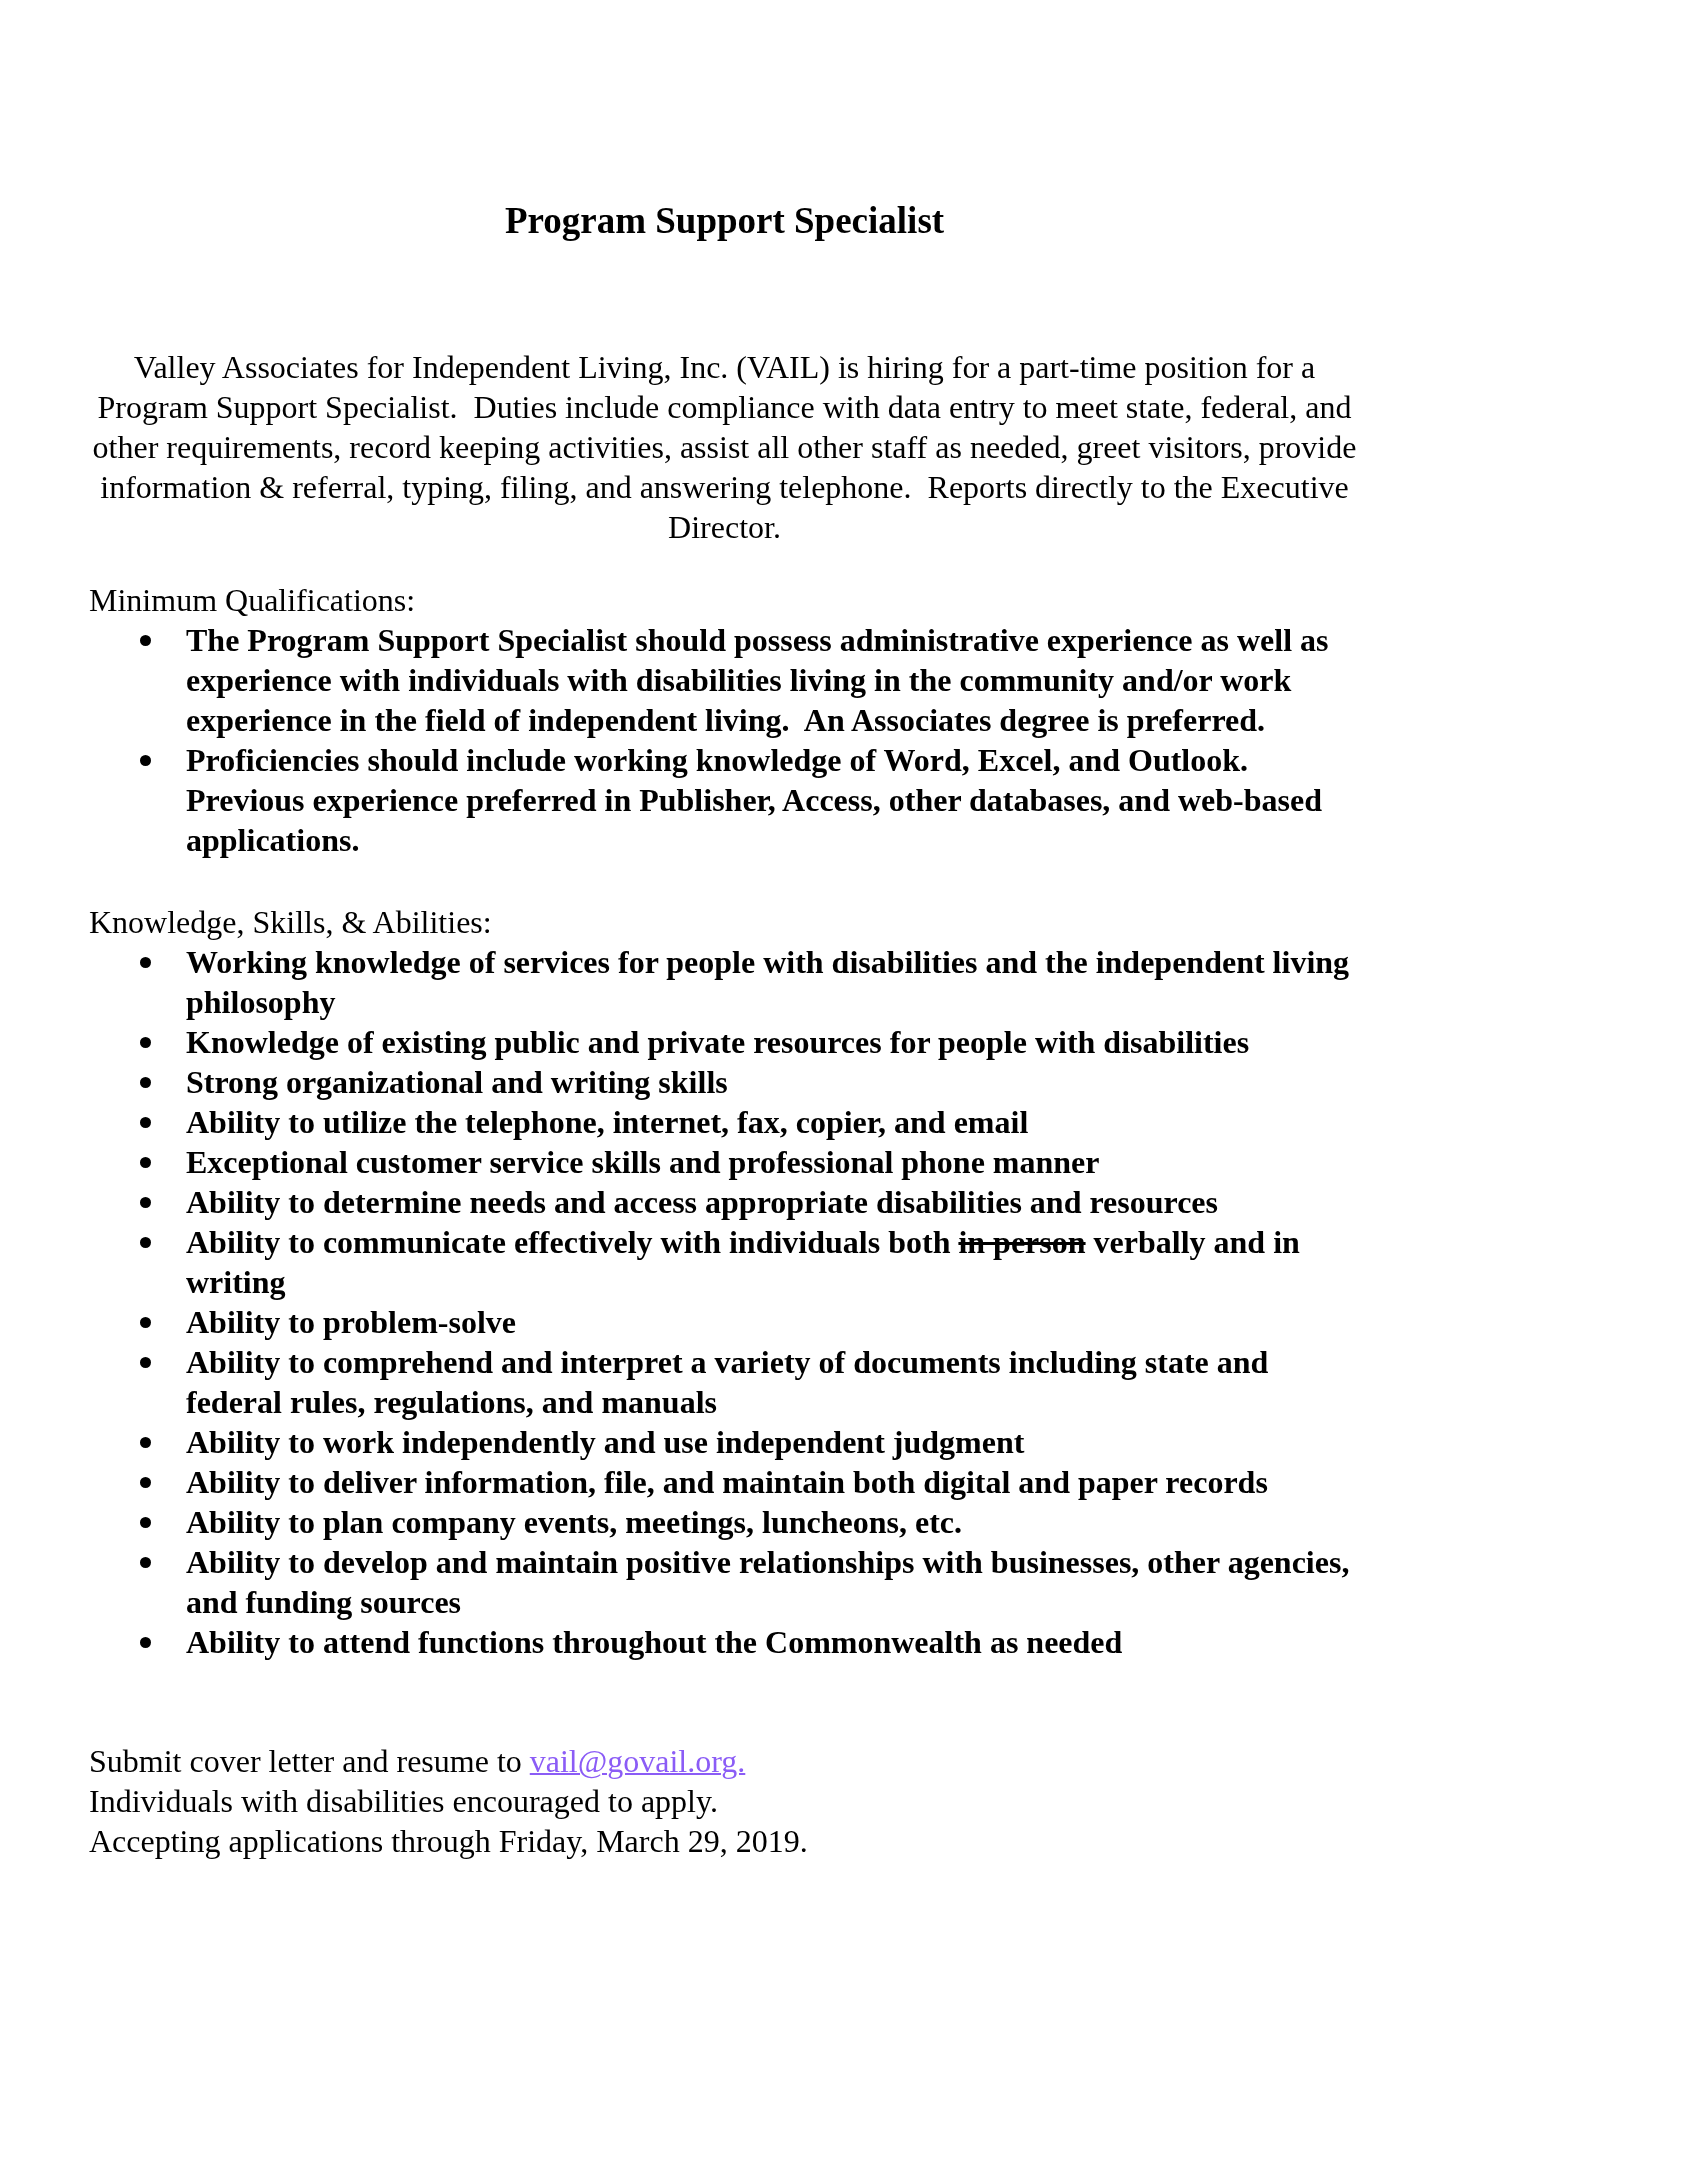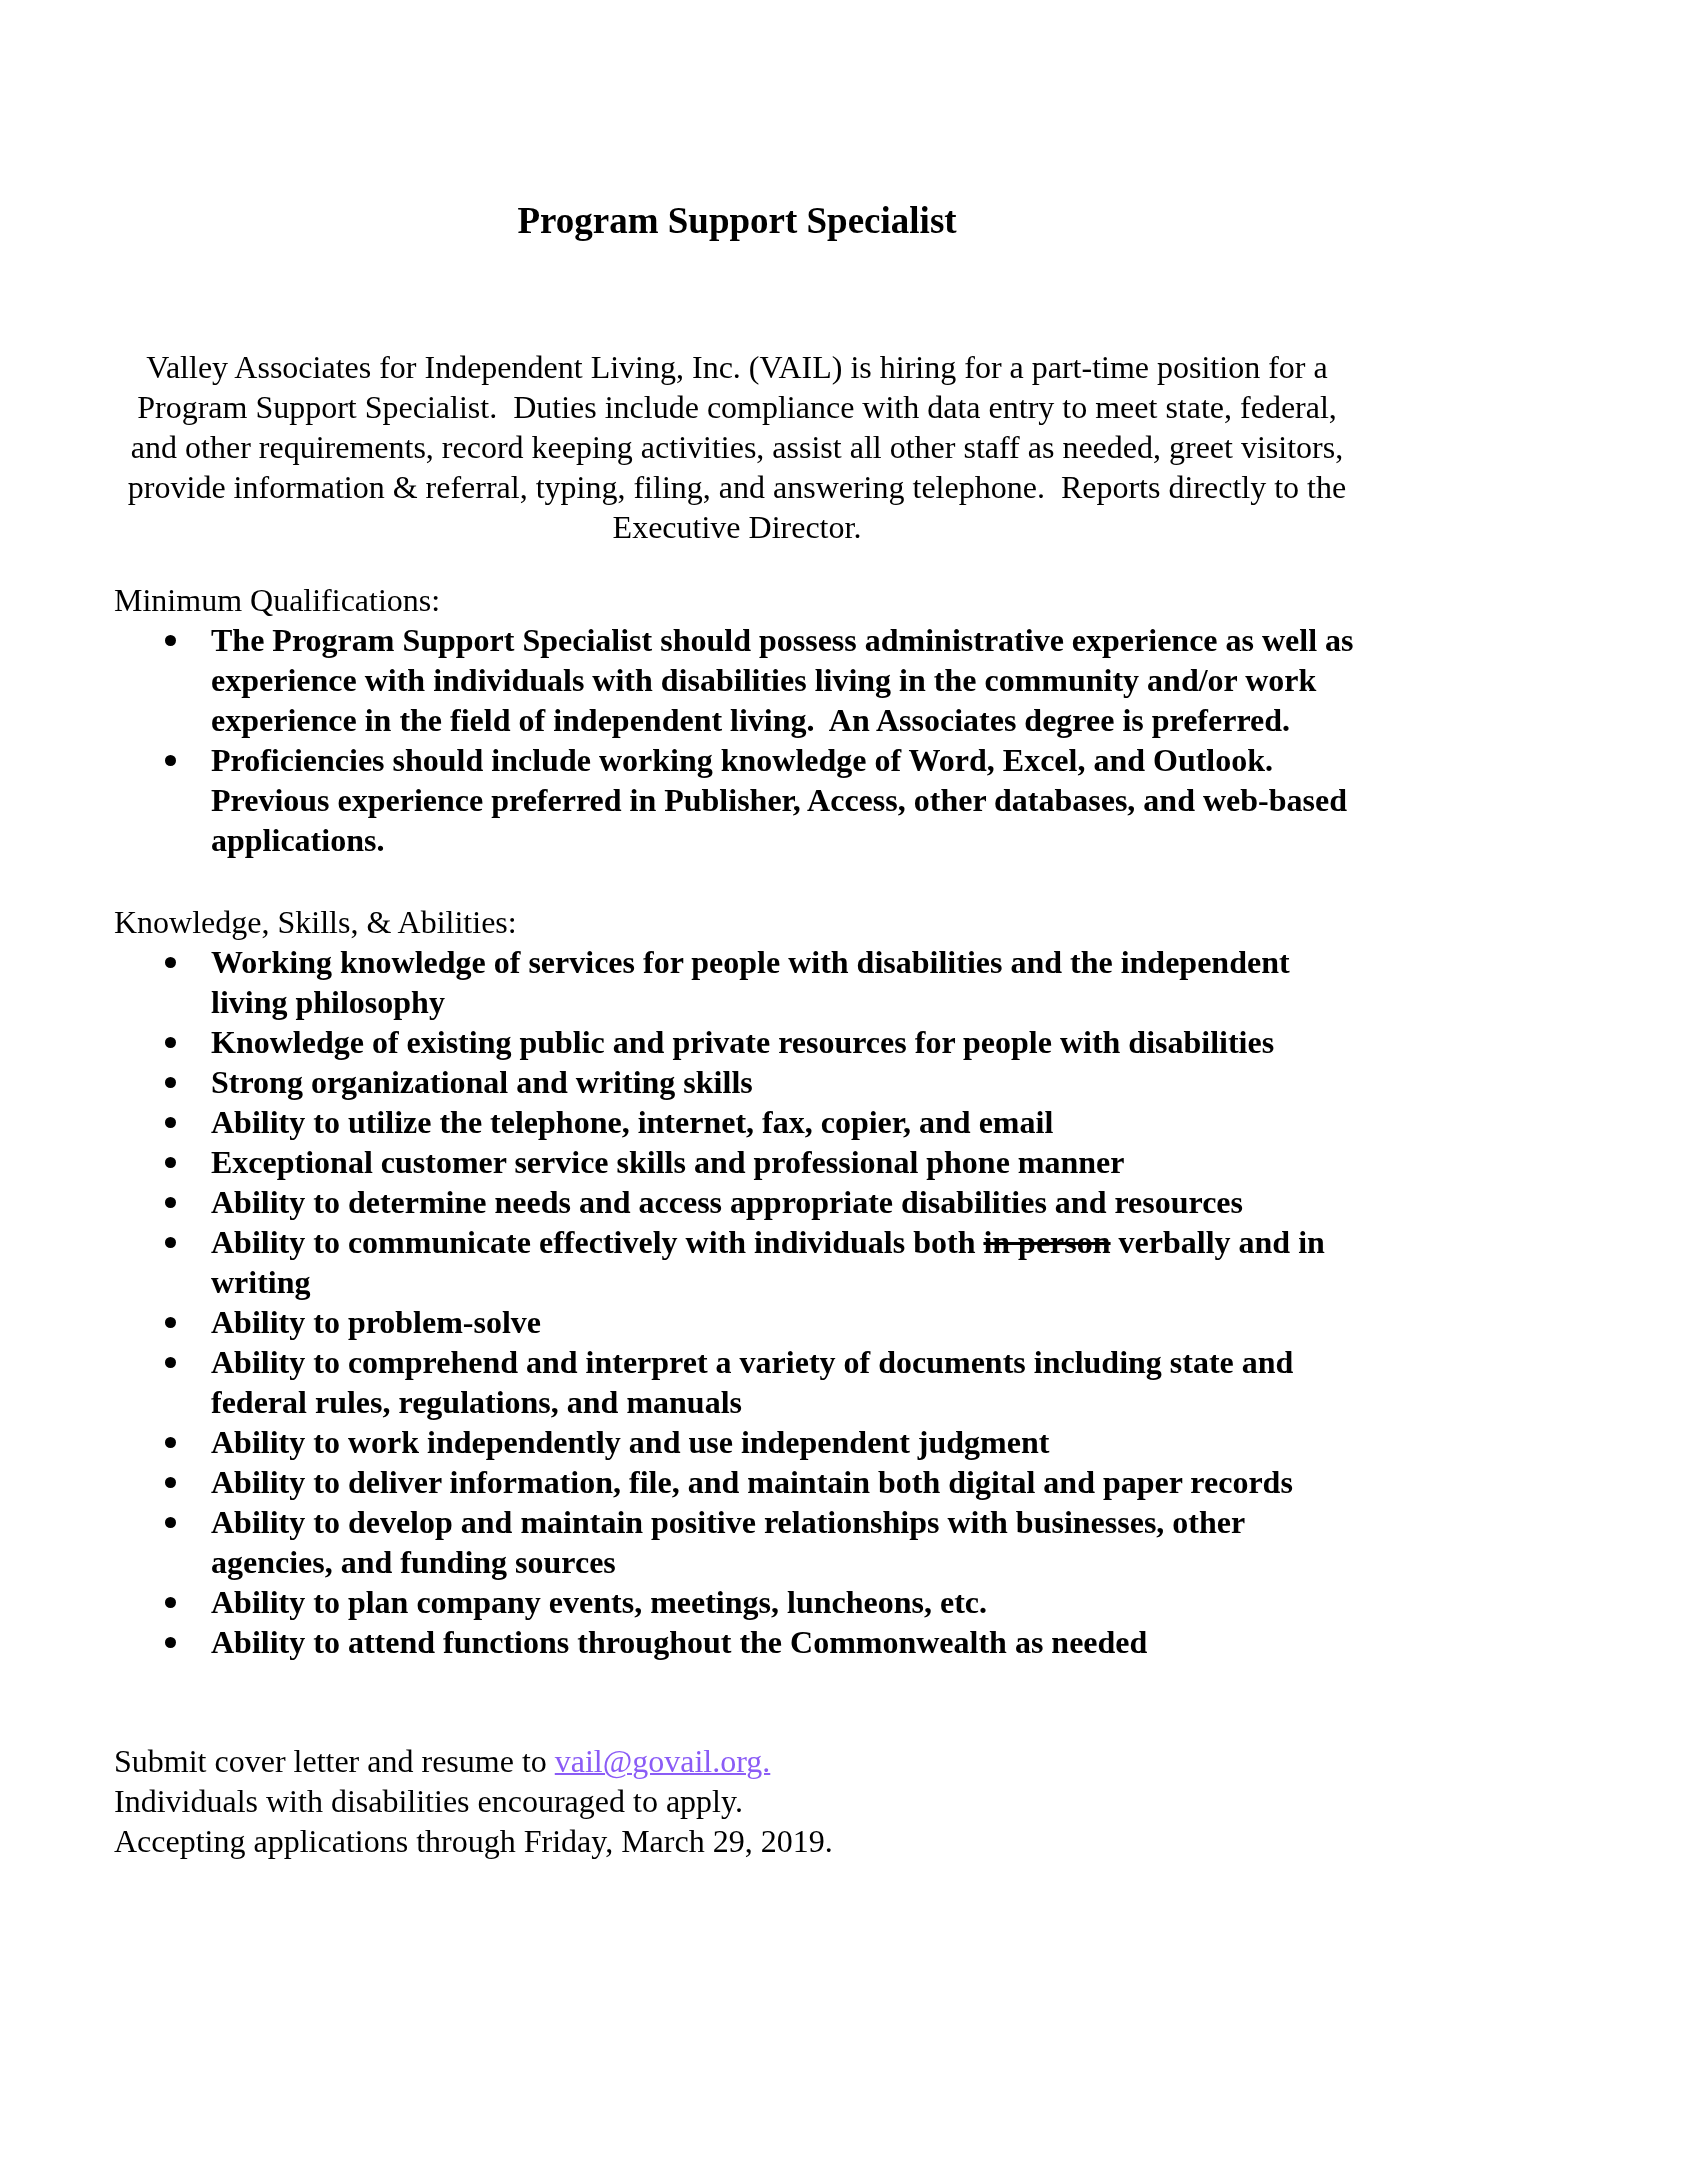--- a/index.html
+++ b/index.html
@@ -10,21 +10,21 @@
   body {
     width: 1683px;
     height: 2178px;
     overflow: hidden;
   }
   .page {
     box-sizing: border-box;
     width: 1568px;
     height: 2178px;
     background: #ffffff;
-    padding: 198px 208px 0 114px;
+    padding: 198px 208px 0 89px;
     font-family: "Liberation Serif", "DejaVu Serif", serif;
     font-size: 32px;
     line-height: 40px;
     color: #000000;
   }
   .doc-title {
     margin: 0;
     font-size: 37px;
     line-height: 46px;
     font-weight: 700;
@@ -113,22 +113,22 @@
         <li><span class="dot"></span><span class="li-text"><span>Knowledge of existing public and private resources for people with disabilities</span></span></li>
         <li><span class="dot"></span><span class="li-text"><span>Strong organizational and writing skills</span></span></li>
         <li><span class="dot"></span><span class="li-text"><span>Ability to utilize the telephone, internet, fax, copier, and email</span></span></li>
         <li><span class="dot"></span><span class="li-text"><span>Exceptional customer service skills and professional phone manner</span></span></li>
         <li><span class="dot"></span><span class="li-text"><span>Ability to determine needs and access appropriate disabilities and resources</span></span></li>
         <li><span class="dot"></span><span class="li-text"><span>Ability to communicate effectively with individuals both </span><span class="strike">in person</span><span> verbally and in writing</span></span></li>
         <li><span class="dot"></span><span class="li-text"><span>Ability to problem-solve</span></span></li>
         <li><span class="dot"></span><span class="li-text"><span>Ability to comprehend and interpret a variety of documents including state and federal rules, regulations, and manuals</span></span></li>
         <li><span class="dot"></span><span class="li-text"><span>Ability to work independently and use independent judgment</span></span></li>
         <li><span class="dot"></span><span class="li-text"><span>Ability to deliver information, file, and maintain both digital and paper records</span></span></li>
+        <li><span class="dot"></span><span class="li-text"><span>Ability to plan company events, meetings, luncheons, etc.</span></span></li>
         <li><span class="dot"></span><span class="li-text"><span>Ability to develop and maintain positive relationships with businesses, other agencies, and funding sources</span></span></li>
-        <li><span class="dot"></span><span class="li-text"><span>Ability to plan company events, meetings, luncheons, etc.</span></span></li>
         <li><span class="dot"></span><span class="li-text"><span>Ability to attend functions throughout the Commonwealth as needed</span></span></li>
       </ul>
   </div>
 
   <div class="closing">
     <p><span>Submit cover letter and resume to </span><a class="email" style="color: #8b5cf6;">vail@govail.org.</a></p>
     <p>Individuals with disabilities encouraged to apply.</p>
     <p>Accepting applications through Friday, March 29, 2019.</p>
   </div>
 

